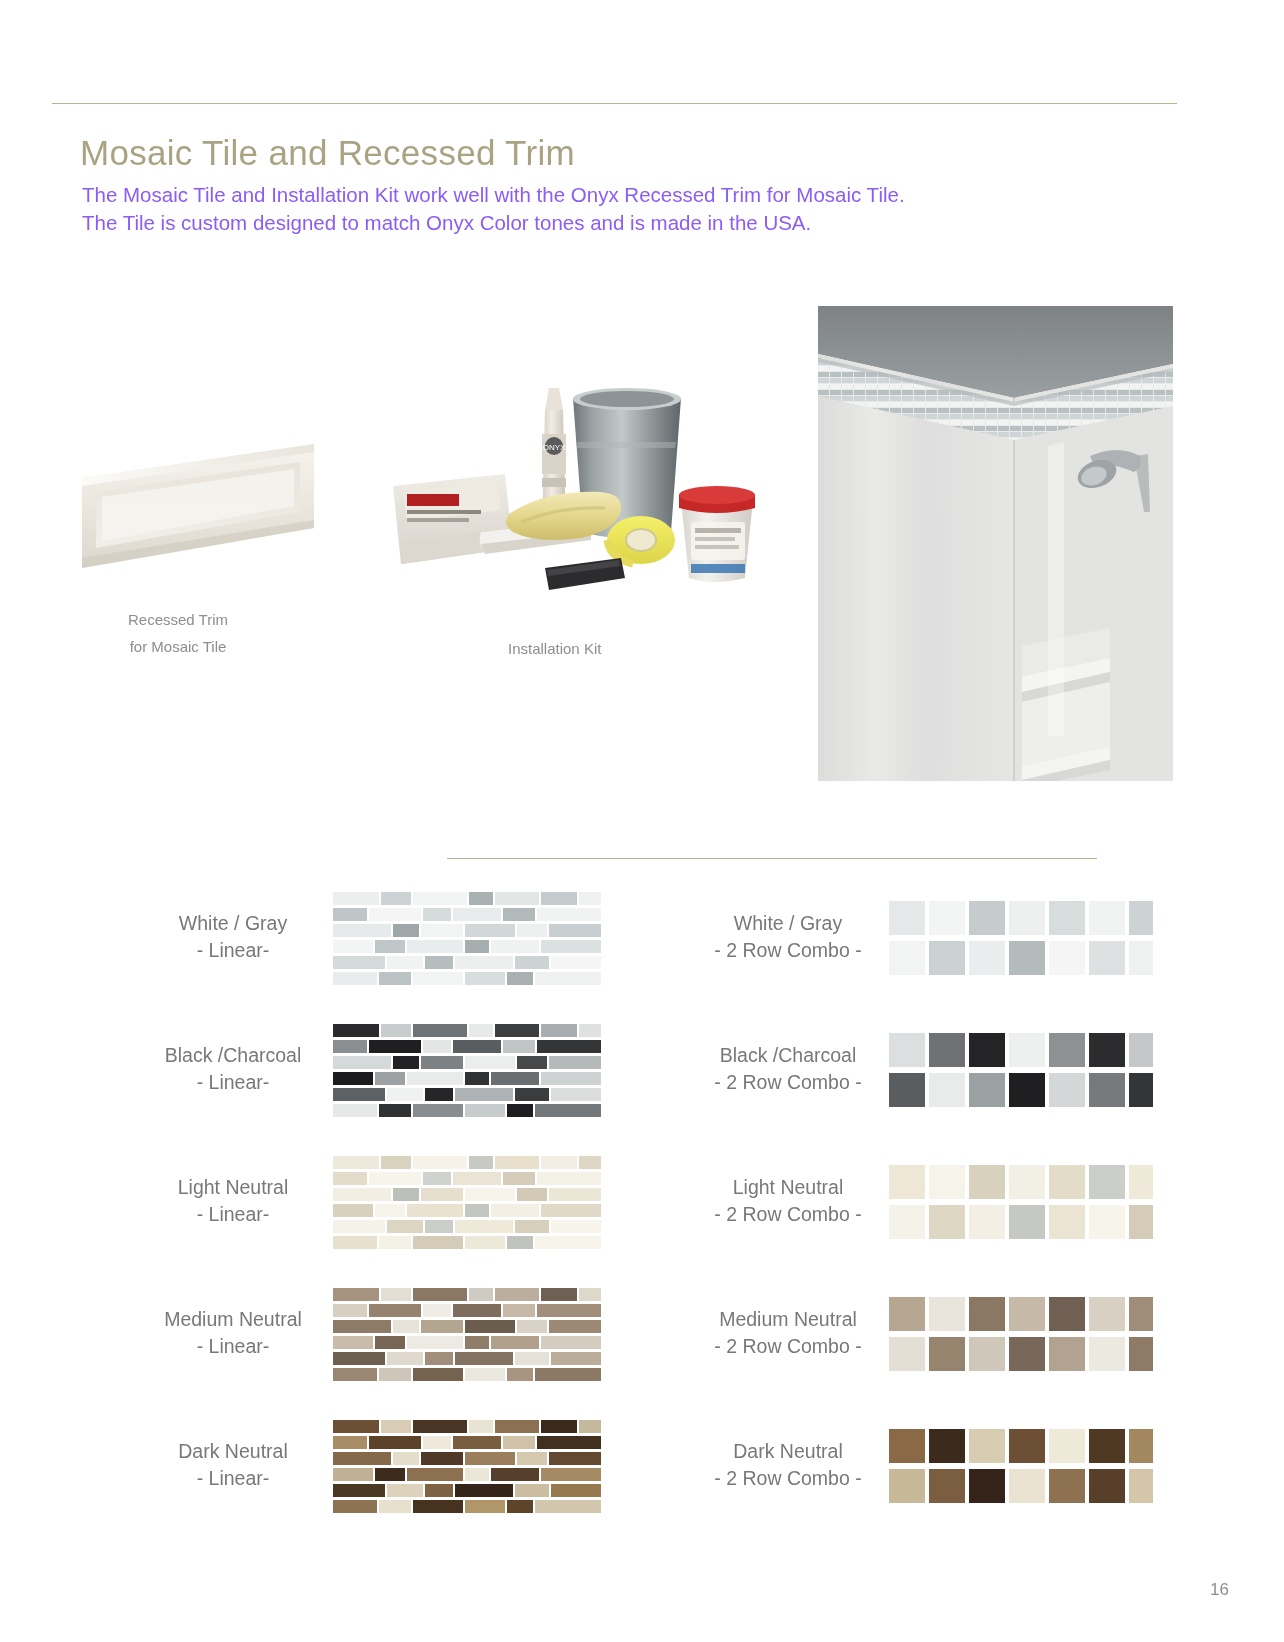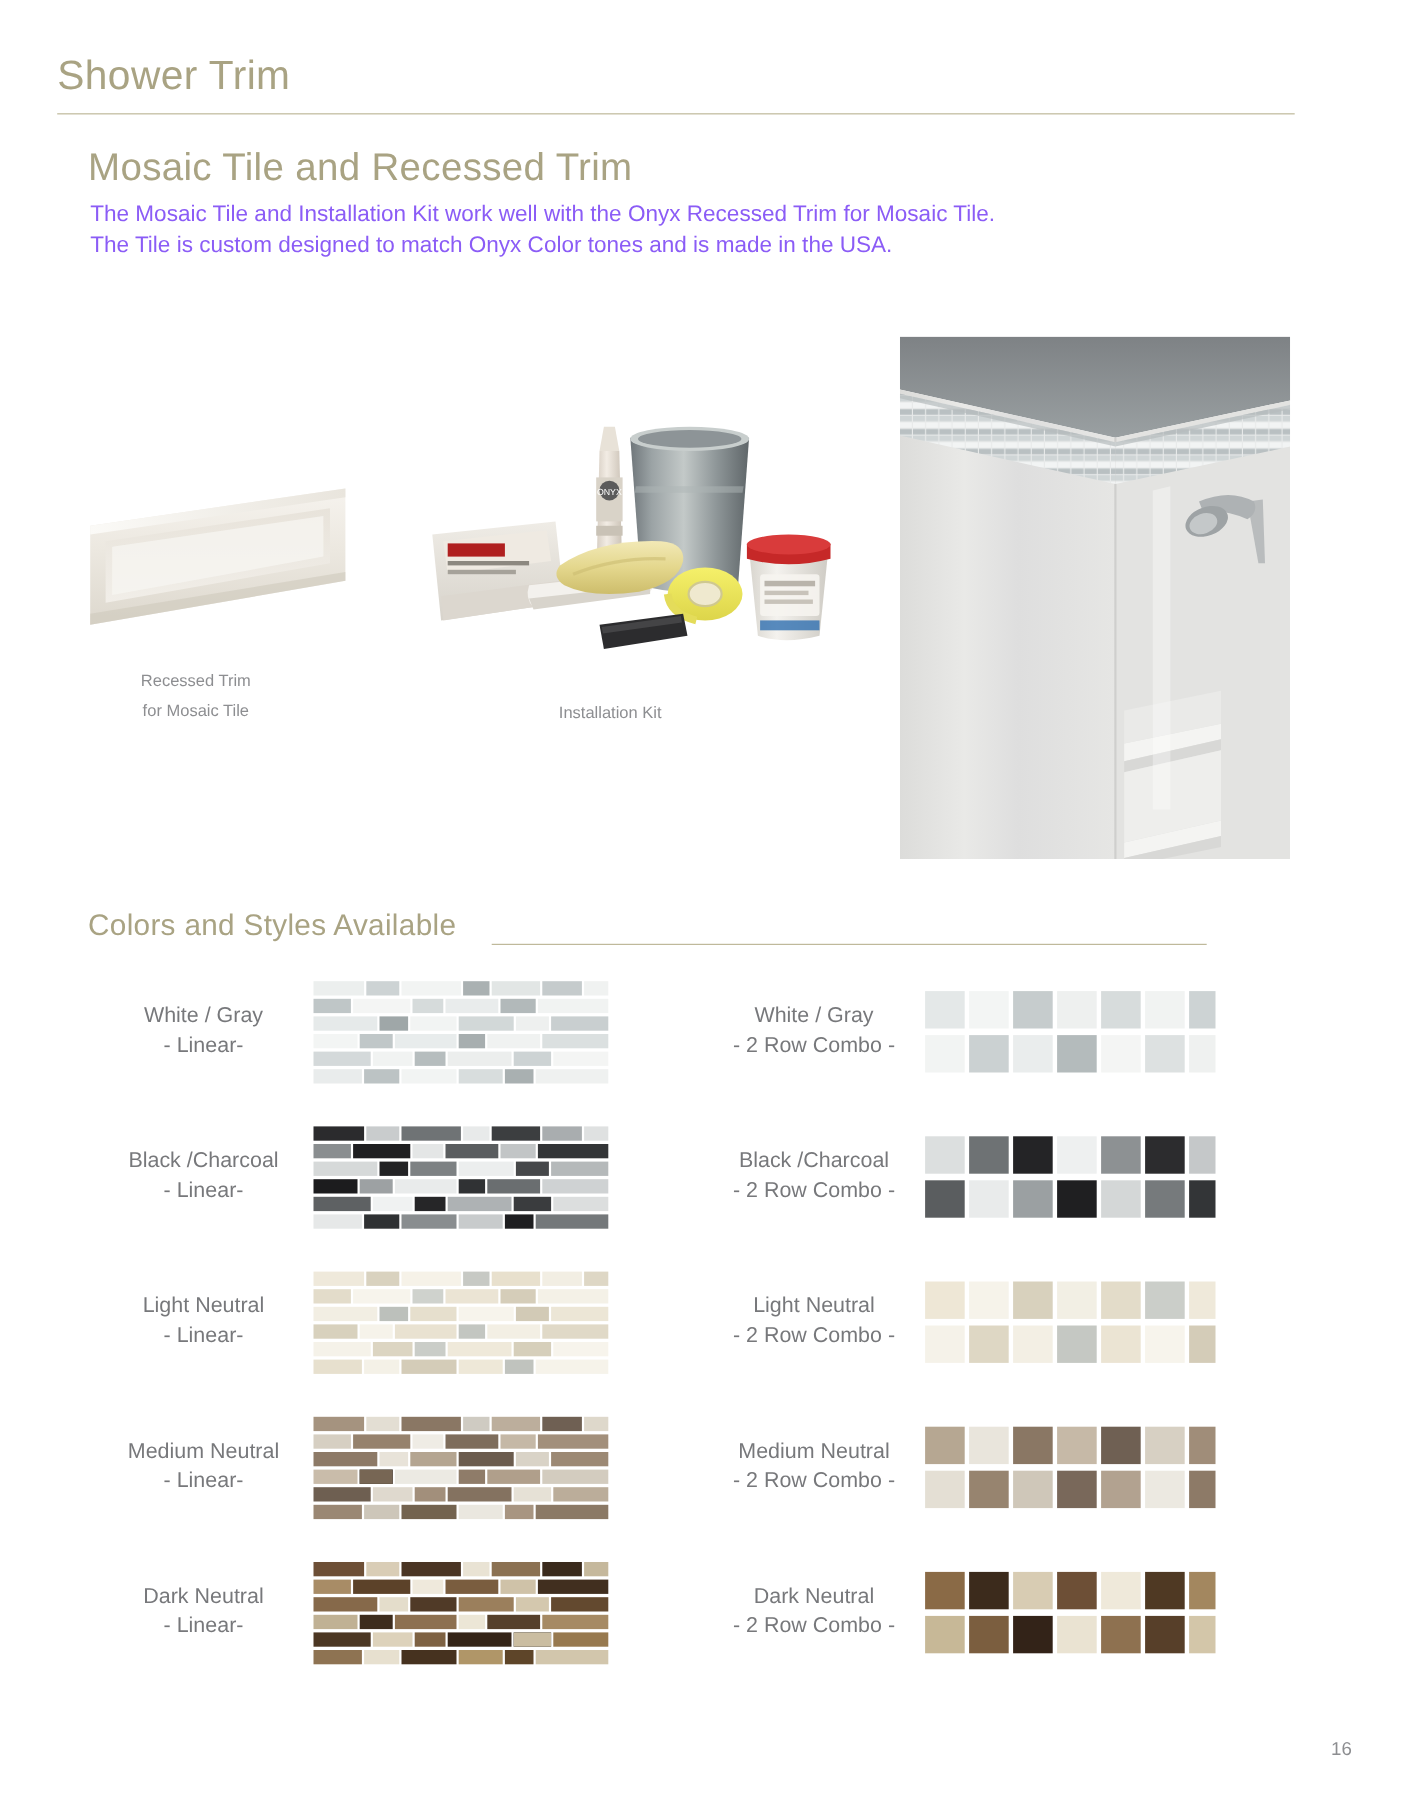--- a/index.html
+++ b/index.html
@@ -127,20 +127,21 @@
 
   .swatch-grid {
     position: absolute;
     left: 0;
     top: 880px;
     width: 1284px;
   }
   .srow {
     position: relative;
     height: 132px;
+    margin-left: 48px;
   }
   .cell {
     position: absolute;
     top: 0;
     height: 132px;
   }
   .cell.left  { left: 95px;  width: 470px; }
   .cell.right { left: 640px; width: 480px; }
 
   .swatch-label {
@@ -172,21 +173,20 @@
     font-size: 17px;
     font-weight: 300;
     color: #8d8e91;
   }
 </style>
 </head>
 <body>
 
 <div class="page">
 
-  <div class="page-title">Shower Trim</div>
   <div class="title-rule"></div>
 
   <div class="section-heading">Mosaic Tile and Recessed Trim</div>
 
   <div class="intro">
     <div>The Mosaic Tile and Installation Kit work well with the Onyx Recessed Trim for Mosaic Tile.</div>
     <div>The Tile is custom designed to match Onyx Color tones and is made in the USA.</div>
   </div>
 
   <div class="photo-area">
@@ -345,21 +345,20 @@
         <path d="M204 460 L292 440 L292 454 L204 474 Z" fill="#f4f4f2"></path>
         <path d="M204 474 L292 454 L292 464 L204 482 Z" fill="#d8d8d6"></path>
         <path d="M204 340 L292 322 L292 352 L204 370 Z" fill="#eaeae8"></path>
         <path d="M204 396 L292 376 L292 440 L204 460 Z" fill="#eeeeec"></path>
 
         <path d="M230 140 L246 136 L246 430 L230 430 Z" fill="#ffffff" opacity="0.35"></path>
       </svg>
     </div>
   </div>
 
-  <div class="colors-heading">Colors and Styles Available</div>
   <div class="colors-rule"></div>
 
   <div class="swatch-grid">
 
     <div class="srow">
       <div class="cell left">
         <div class="swatch-label">
           <div>White / Gray</div>
           <div>- Linear-</div>
         </div>

